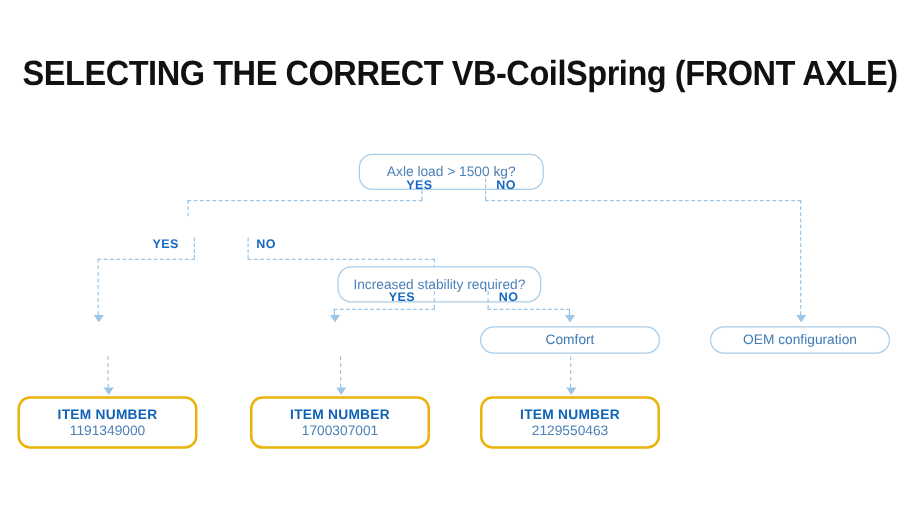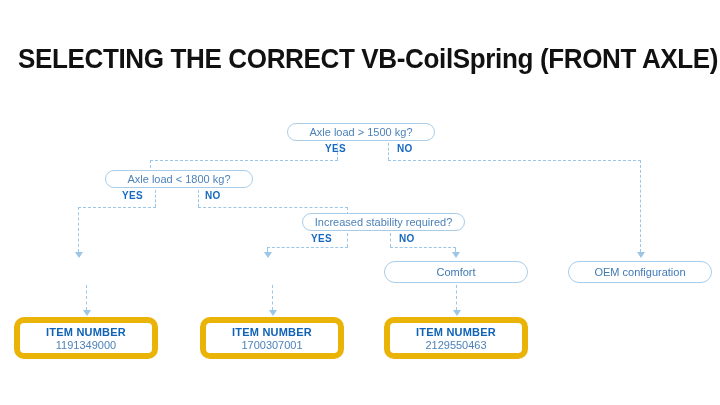--- a/index.html
+++ b/index.html
@@ -39,34 +39,34 @@
     border-radius: 14px;
     background: #ffffff;
     color: #4a7fb5;
     display: flex;
     align-items: center;
     justify-content: center;
     text-align: center;
     white-space: nowrap;
   }
   .node.decision {
-    height: 18px;
+    height: 29px;
     font-size: 11px;
     border-radius: 11px;
     color: #4d82b8;
   }
   .node.result {
     height: 22px;
     font-size: 11px;
     border-radius: 12px;
     color: #3f7ab5;
   }
   .node.item {
     height: 42px;
-    border: 6px solid #eab308;
+    border: 2px solid #eab308;
     border-radius: 10px;
     flex-direction: column;
     justify-content: center;
     gap: 1px;
   }
   .item-title {
     font-size: 11px;
     font-weight: bold;
     color: #0f62b5;
     letter-spacing: 0.2px;
@@ -121,36 +121,33 @@
 
   <div class="ln-v" style="left:337px; top:143px; height:17px;"></div>
   <div class="ln-h" style="left:150px; top:160px; width:188px;"></div>
   <div class="ln-v" style="left:150px; top:160px; height:13px;"></div>
 
   <div class="ln-v" style="left:388px; top:143px; height:17px;"></div>
   <div class="ln-h" style="left:388px; top:160px; width:253px;"></div>
   <div class="ln-v" style="left:640px; top:160px; height:92px;"></div>
   <div class="arrow" style="left:637px; top:252px;"></div>
 
-  <div class="node decision" style="left:105px; top:170px; width:148px;">
-    <span>Axle load &lt; 1800 kg?</span>
-  </div>
   <div class="branch-label" style="left:122px; top:190px;">YES</div>
   <div class="branch-label" style="left:205px; top:190px;">NO</div>
 
   <div class="ln-v" style="left:155px; top:190px; height:17px;"></div>
   <div class="ln-h" style="left:78px; top:207px; width:78px;"></div>
   <div class="ln-v" style="left:78px; top:207px; height:45px;"></div>
   <div class="arrow" style="left:75px; top:252px;"></div>
 
   <div class="ln-v" style="left:198px; top:190px; height:17px;"></div>
   <div class="ln-h" style="left:198px; top:207px; width:150px;"></div>
   <div class="ln-v" style="left:347px; top:207px; height:8px;"></div>
 
-  <div class="node decision" style="left:302px; top:213px; width:163px;">
+  <div class="node decision" style="left:270px; top:213px; width:163px;">
     <span>Increased stability required?</span>
   </div>
   <div class="branch-label" style="left:311px; top:233px;">YES</div>
   <div class="branch-label" style="left:399px; top:233px;">NO</div>
 
   <div class="ln-v" style="left:347px; top:233px; height:14px;"></div>
   <div class="ln-h" style="left:267px; top:247px; width:81px;"></div>
   <div class="ln-v" style="left:267px; top:247px; height:5px;"></div>
   <div class="arrow" style="left:264px; top:252px;"></div>
 

